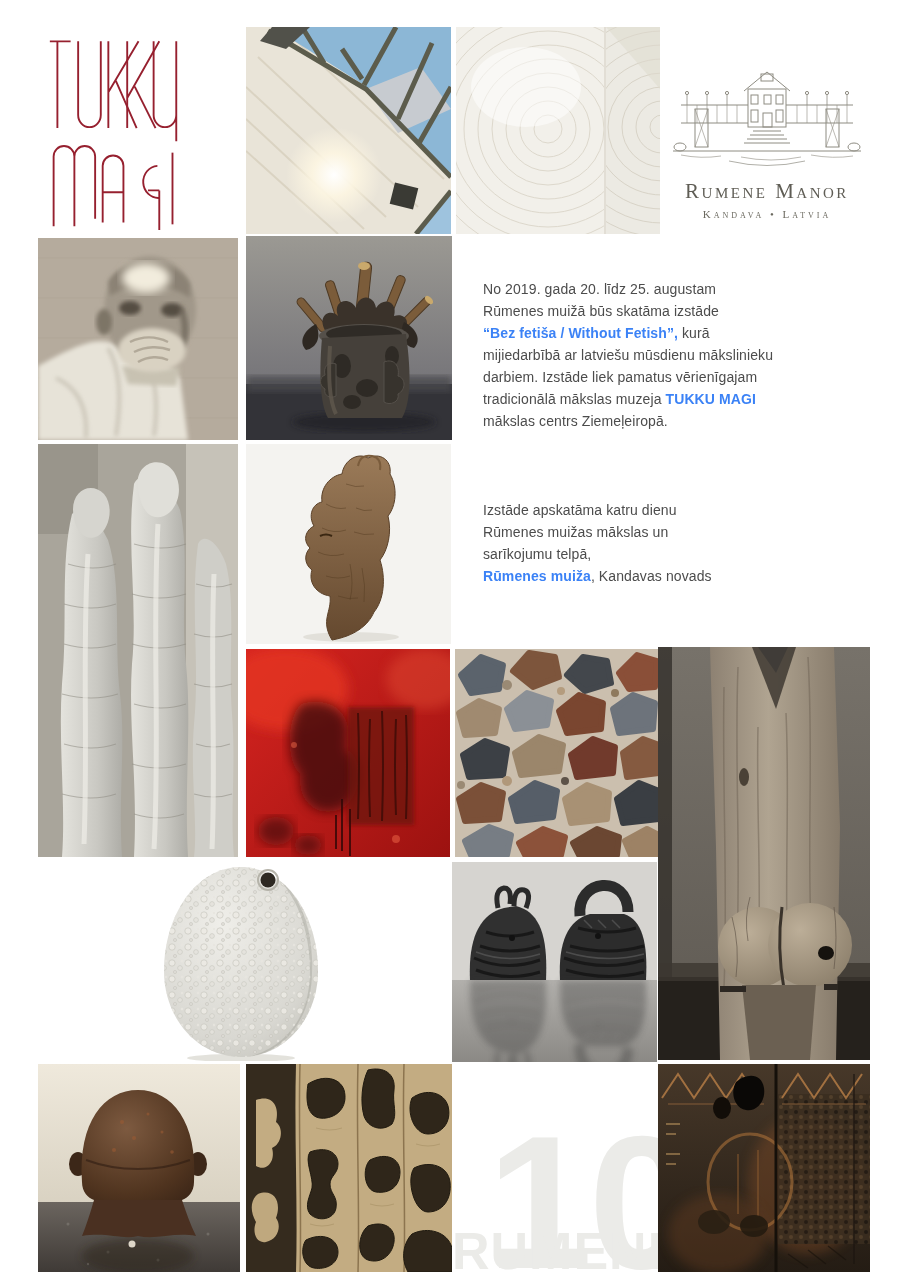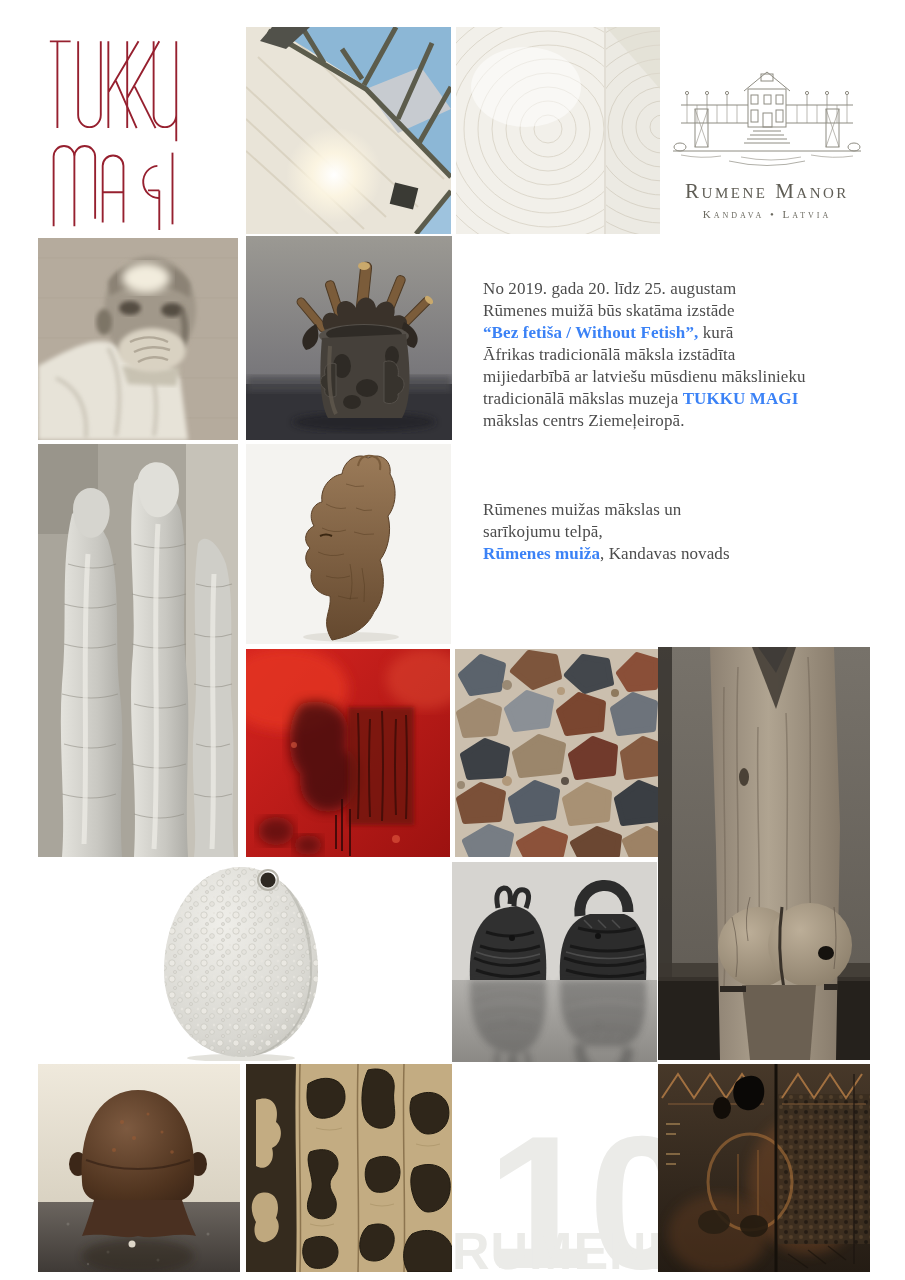--- a/index.html
+++ b/index.html
@@ -2,21 +2,21 @@
 <html><head>
 <meta charset="utf-8">
 <style>
   html,body{margin:0;padding:0;background:#ffffff;}
   .poster{position:relative;width:905px;height:1280px;background:#ffffff;overflow:hidden;
           font-family:"Liberation Sans","DejaVu Sans",sans-serif;margin-top:12px;}
   .tile{position:absolute;overflow:hidden;}
   .tile svg{display:block;width:100%;height:100%;}
   
   .copy{position:absolute;left:483px;width:415px;color:#4c4c4c;
-        font-size:17px;line-height:22px;letter-spacing:.1px;font-family:Liberation Serif, serif;}
+        font-size:14px;line-height:22px;letter-spacing:.1px;}
   .copy .line{white-space:nowrap;}
   .copy .bold{font-weight:bold;color:#3b82f6;}
   
   .manor-tile{position:absolute;left:664px;top:15px;width:206px;height:207px;background:#fff;
               display:flex;flex-direction:column;align-items:center;}
   .manor-name{font-family:"Liberation Serif","DejaVu Serif",serif;font-variant:small-caps;
               font-size:21px;letter-spacing:2.5px;color:#5f5d55;margin-top:10px;white-space:nowrap;}
   .manor-loc{font-family:"Liberation Serif","DejaVu Serif",serif;font-variant:small-caps;
              font-size:11px;letter-spacing:3px;color:#6b695f;margin-top:4px;white-space:nowrap;}
   
@@ -226,22 +226,22 @@
       <path d="M138,126 c10,-4 16,4 14,14 c8,2 8,14 0,18 c2,8 -8,12 -14,8 z" fill="#37332d" stroke="#55504a" stroke-width="1"></path>
       <path d="M90,128 c-8,-3 -13,3 -11,11 c-6,2 -6,11 0,14 c-2,7 6,10 11,7 z" fill="#37332d" stroke="#55504a" stroke-width="1"></path>
       <path d="M84,110 C82,140 84,166 90,178" stroke="#5f584e" stroke-width="4" fill="none" opacity=".8"></path>
     </svg>
   </div>
 
   <div class="copy" style="top:266px;">
     <div class="line"><span>No 2019. gada 20. līdz 25. augustam</span><span class="bold"></span><span></span></div>
     <div class="line"><span>Rūmenes muižā būs skatāma izstāde</span><span class="bold"></span><span></span></div>
     <div class="line"><span></span><span class="bold">“Bez fetiša / Without Fetish”,</span><span> kurā</span></div>
-    <div class="line"><span>Āfrikas tradicionālā māksla izstādīta</span><span class="bold"></span><span></span></div>
     <div class="line"><span>mijiedarbībā ar latviešu mūsdienu mākslinieku</span><span class="bold"></span><span></span></div>
+    <div class="line"><span>darbiem. Izstāde liek pamatus vērienīgajam</span><span class="bold"></span><span></span></div>
     <div class="line"><span>tradicionālā mākslas muzeja </span><span class="bold">TUKKU MAGI</span><span></span></div>
     <div class="line"><span>mākslas centrs Ziemeļeiropā.</span><span class="bold"></span><span></span></div>
   </div>
 
   <div class="tile" style="left:38px;top:432px;width:200px;height:413px;" aria-label="wrapped-sculptures-photo">
     <svg viewBox="0 0 200 413" preserveAspectRatio="none">
       <defs>
         <linearGradient id="wr-a" x1="0" y1="0" x2="1" y2="0">
             <stop offset="0%" stop-color="#e4e3dd"></stop>
             <stop offset="60%" stop-color="#c9c8c2"></stop>
@@ -280,20 +280,21 @@
       <path d="M86,196 C74,176 86,168 84,152 C70,150 62,138 66,126 C58,120 58,110 64,104 C56,96 60,86 68,82 C62,72 66,60 76,58 C74,44 84,32 96,30 C98,16 112,8 122,14 C134,8 146,16 144,30 C152,44 150,62 142,72 C146,88 142,106 134,116 C140,134 138,156 128,168 C122,182 108,192 86,196 Z" fill="url(#hd-g)" stroke="#5a4028" stroke-width="1"></path>
       <g stroke="#53391f" stroke-width="1" opacity=".45" fill="none">
         <path d="M80,60 q10,6 20,4 M76,84 q12,6 24,2 M72,108 q12,6 26,2 M80,132 q12,4 24,0 M92,152 q10,4 20,2 M100,40 q10,4 18,2 M104,120 q4,20 0,36 M116,124 q4,18 2,34 M110,64 q8,4 16,2 M108,88 q10,4 20,2"></path>
       </g>
       <path d="M74,92 q6,-3 12,0" stroke="#3a2712" stroke-width="2" fill="none"></path>
       <path d="M112,22 q2,-12 14,-10 q10,2 8,14" stroke="#7a5c3c" stroke-width="2" fill="none"></path>
     </svg>
   </div>
 
   <div class="copy" style="top:487px;">
+    <div class="line"><span>Izstāde apskatāma katru dienu</span><span class="bold"></span><span></span></div>
     <div class="line"><span>Rūmenes muižas mākslas un</span><span class="bold"></span><span></span></div>
     <div class="line"><span>sarīkojumu telpā,</span><span class="bold"></span><span></span></div>
     <div class="line"><span></span><span class="bold">Rūmenes muiža</span><span>, Kandavas novads</span></div>
   </div>
 
   <div class="tile" style="left:246px;top:637px;width:204px;height:208px;" aria-label="red-painting-photo">
     <svg viewBox="0 0 204 208" preserveAspectRatio="none">
       <defs>
         <linearGradient id="rd-g" x1="0" y1="0" x2="1" y2="1">
             <stop offset="0%" stop-color="#d62420"></stop>

